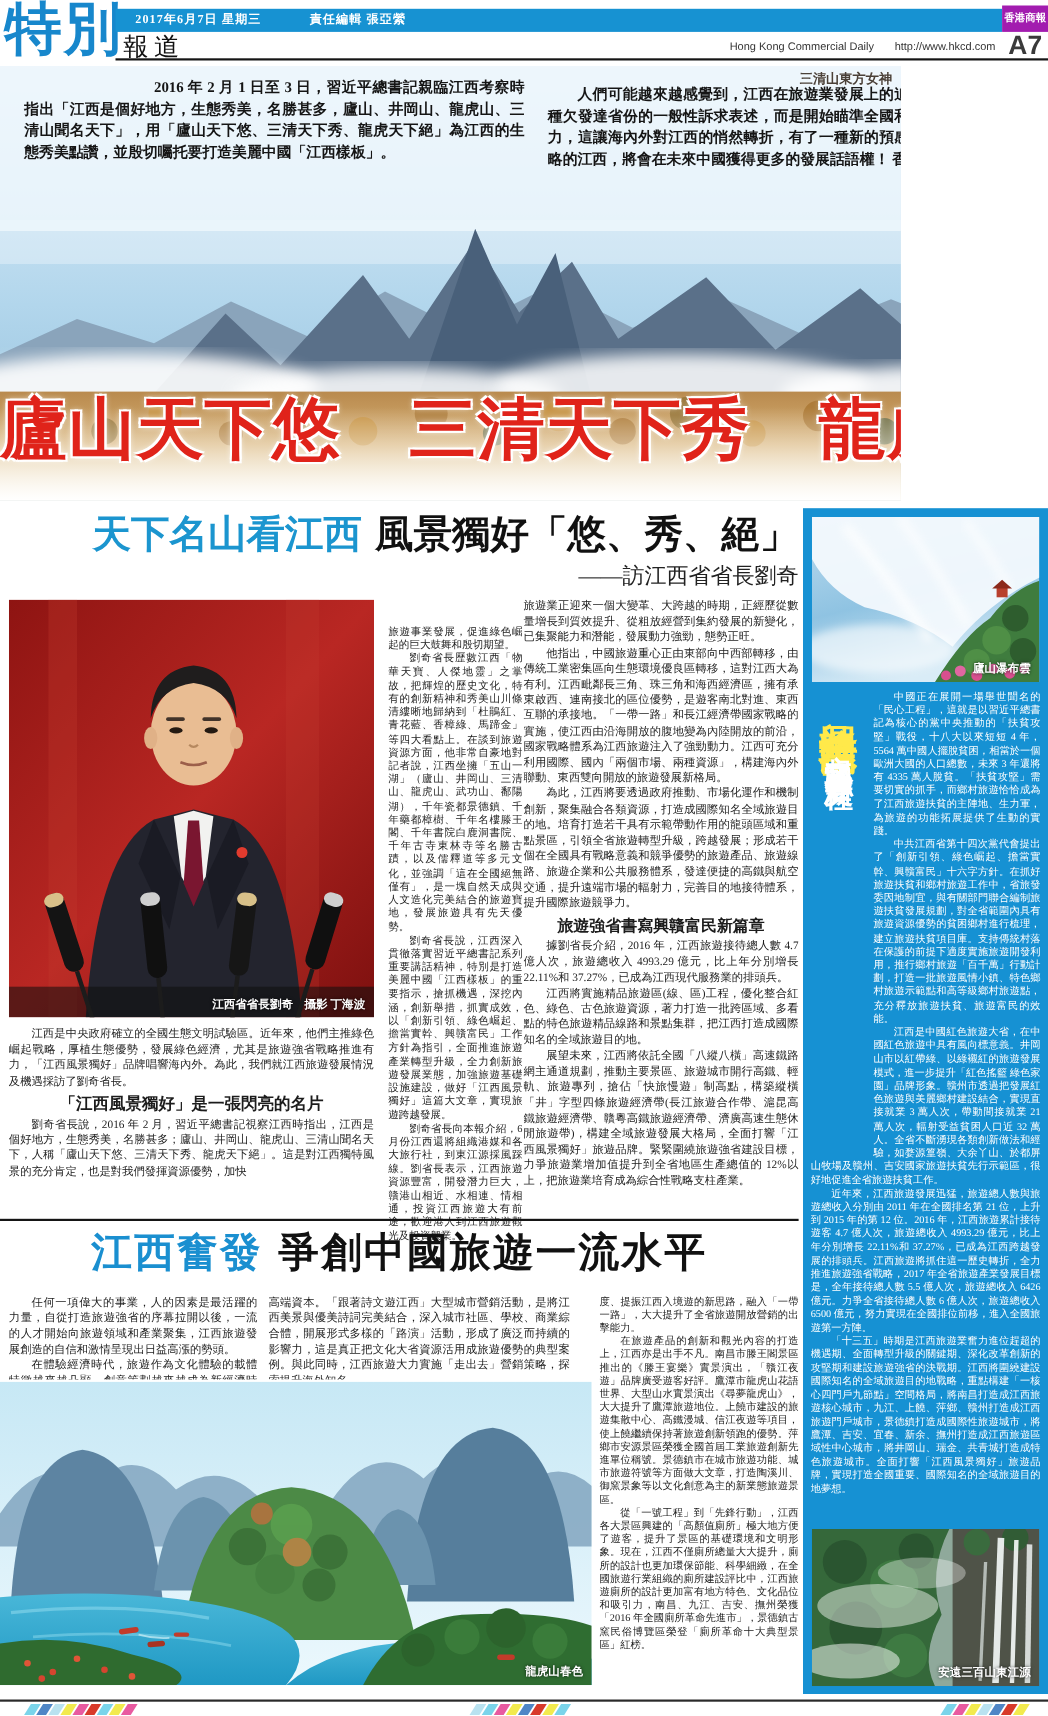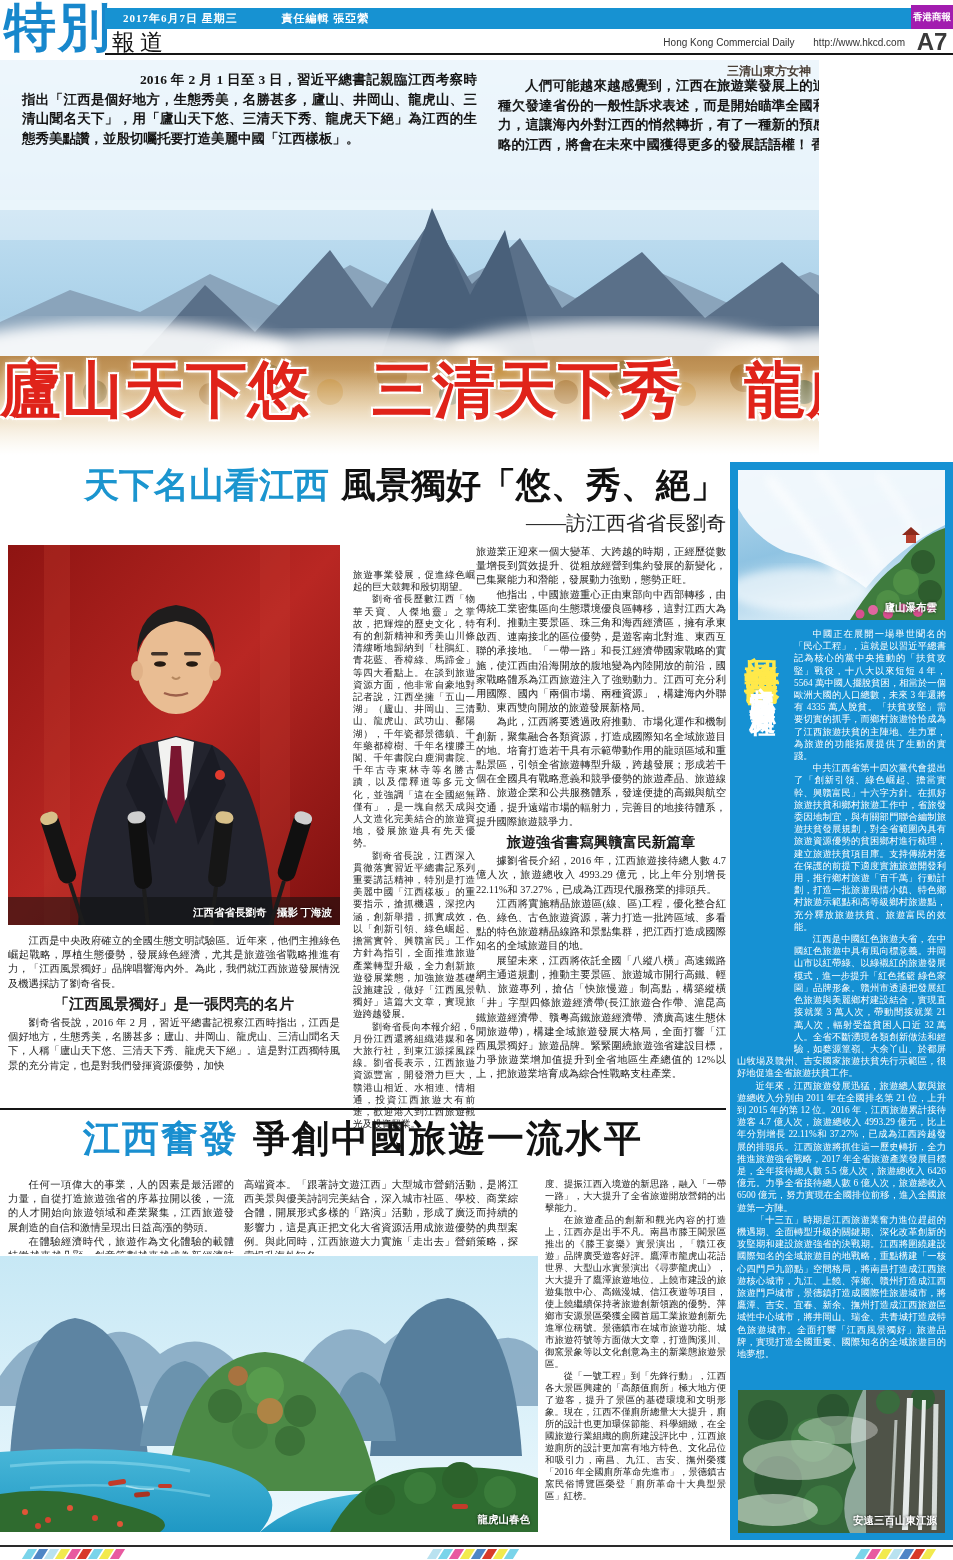--- a/index.html
+++ b/index.html
@@ -236,21 +236,21 @@
       <div class="para">劉奇省長說，2016 年 2 月，習近平總書記視察江西時指出，江西是個好地方，生態秀美，名勝甚多；廬山、井岡山、龍虎山、三清山聞名天下，人稱「廬山天下悠、三清天下秀、龍虎天下絕」。這是對江西獨特風景的充分肯定，也是對我們發揮資源優勢，加快</div>
     </div>
   <div class="abs article-col colB">
       <div class="para cont">旅遊事業發展，促進綠色崛起的巨大鼓舞和殷切期望。</div>
       <div class="para">劉奇省長歷數江西「物華天寶、人傑地靈」之掌故，把輝煌的歷史文化，特有的創新精神和秀美山川條清縷晰地歸納到「杜鵑紅、青花藍、香樟綠、馬蹄金」等四大看點上。在談到旅遊資源方面，他非常自豪地對記者說，江西坐擁「五山一湖」（廬山、井岡山、三清山、龍虎山、武功山、鄱陽湖），千年瓷都景德鎮、千年藥都樟樹、千年名樓滕王閣、千年書院白鹿洞書院、千年古寺東林寺等名勝古蹟，以及儒釋道等多元文化，並強調「這在全國絕無僅有」，是一塊自然天成與人文造化完美結合的旅遊寶地，發展旅遊具有先天優勢。</div>
       <div class="para">劉奇省長說，江西深入貫徹落實習近平總書記系列重要講話精神，特別是打造美麗中國「江西樣板」的重要指示，搶抓機遇，深挖內涵，創新舉措，抓實成效，以「創新引領、綠色崛起、擔當實幹、興贛富民」工作方針為指引，全面推進旅遊產業轉型升級，全力創新旅遊發展業態，加強旅遊基礎設施建設，做好「江西風景獨好」這篇大文章，實現旅遊跨越發展。</div>
       <div class="para">劉奇省長向本報介紹，6 月份江西還將組織港媒和各大旅行社，到東江源採風踩線。劉省長表示，江西旅遊資源豐富，開發潛力巨大，贛港山相近、水相連、情相通，投資江西旅遊大有前途，歡迎港人到江西旅遊觀光及投資興業。</div>
     </div>
   <div class="abs article-col colC">
       <div class="para cont">旅遊業正迎來一個大變革、大跨越的時期，正經歷從數量增長到質效提升、從粗放經營到集約發展的新變化，已集聚能力和潛能，發展動力強勁，態勢正旺。</div>
-      <div class="para">他指出，中國旅遊重心正由東部向中西部轉移，由傳統工業密集區向生態環境優良區轉移，這對江西大為有利。推動主要景區、珠三角和海西經濟區，擁有承東啟西、連南接北的區位優勢，是遊客南北對進、東西互聯的承接地。「一帶一路」和長江經濟帶國家戰略的實施，使江西由沿海開放的腹地變為內陸開放的前沿，國家戰略體系為江西旅遊注入了強勁動力。江西可充分利用國際、國內「兩個市場、兩種資源」，構建海內外聯動、東西雙向開放的旅遊發展新格局。</div>
+      <div class="para">他指出，中國旅遊重心正由東部向中西部轉移，由傳統工業密集區向生態環境優良區轉移，這對江西大為有利。江西毗鄰長三角、珠三角和海西經濟區，擁有承東啟西、連南接北的區位優勢，是遊客南北對進、東西互聯的承接地。「一帶一路」和長江經濟帶國家戰略的實施，使江西由沿海開放的腹地變為內陸開放的前沿，國家戰略體系為江西旅遊注入了強勁動力。江西可充分利用國際、國內「兩個市場、兩種資源」，構建海內外聯動、東西雙向開放的旅遊發展新格局。</div>
       <div class="para">為此，江西將要透過政府推動、市場化運作和機制創新，聚集融合各類資源，打造成國際知名全域旅遊目的地。培育打造若干具有示範帶動作用的龍頭區域和重點景區，引領全省旅遊轉型升級，跨越發展；形成若干個在全國具有戰略意義和競爭優勢的旅遊產品、旅遊線路、旅遊企業和公共服務體系，發達便捷的高鐵與航空交通，提升遠端市場的輻射力，完善目的地接待體系，提升國際旅遊競爭力。</div>
       <div class="sub-head">旅遊強省書寫興贛富民新篇章</div>
       <div class="para">據劉省長介紹，2016 年，江西旅遊接待總人數 4.7 億人次，旅遊總收入 4993.29 億元，比上年分別增長 22.11%和 37.27%，已成為江西現代服務業的排頭兵。</div>
       <div class="para">江西將實施精品旅遊區(線、區)工程，優化整合紅色、綠色、古色旅遊資源，著力打造一批跨區域、多看點的特色旅遊精品線路和景點集群，把江西打造成國際知名的全域旅遊目的地。</div>
       <div class="para">展望未來，江西將依託全國「八縱八橫」高速鐵路網主通道規劃，推動主要景區、旅遊城市開行高鐵、輕軌、旅遊專列，搶佔「快旅慢遊」制高點，構築縱橫「井」字型四條旅遊經濟帶(長江旅遊合作帶、滬昆高鐵旅遊經濟帶、贛粵高鐵旅遊經濟帶、濟廣高速生態休閒旅遊帶)，構建全域旅遊發展大格局，全面打響「江西風景獨好」旅遊品牌。緊緊圍繞旅遊強省建設目標，力爭旅遊業增加值提升到全省地區生產總值的 12%以上，把旅遊業培育成為綜合性戰略支柱產業。</div>
     </div>
 
   <div class="abs bottom-rule"></div>
   <div class="abs bottom-headline">
     <span class="blue">江西奮發</span><span class="black">爭創中國旅遊一流水平</span>

